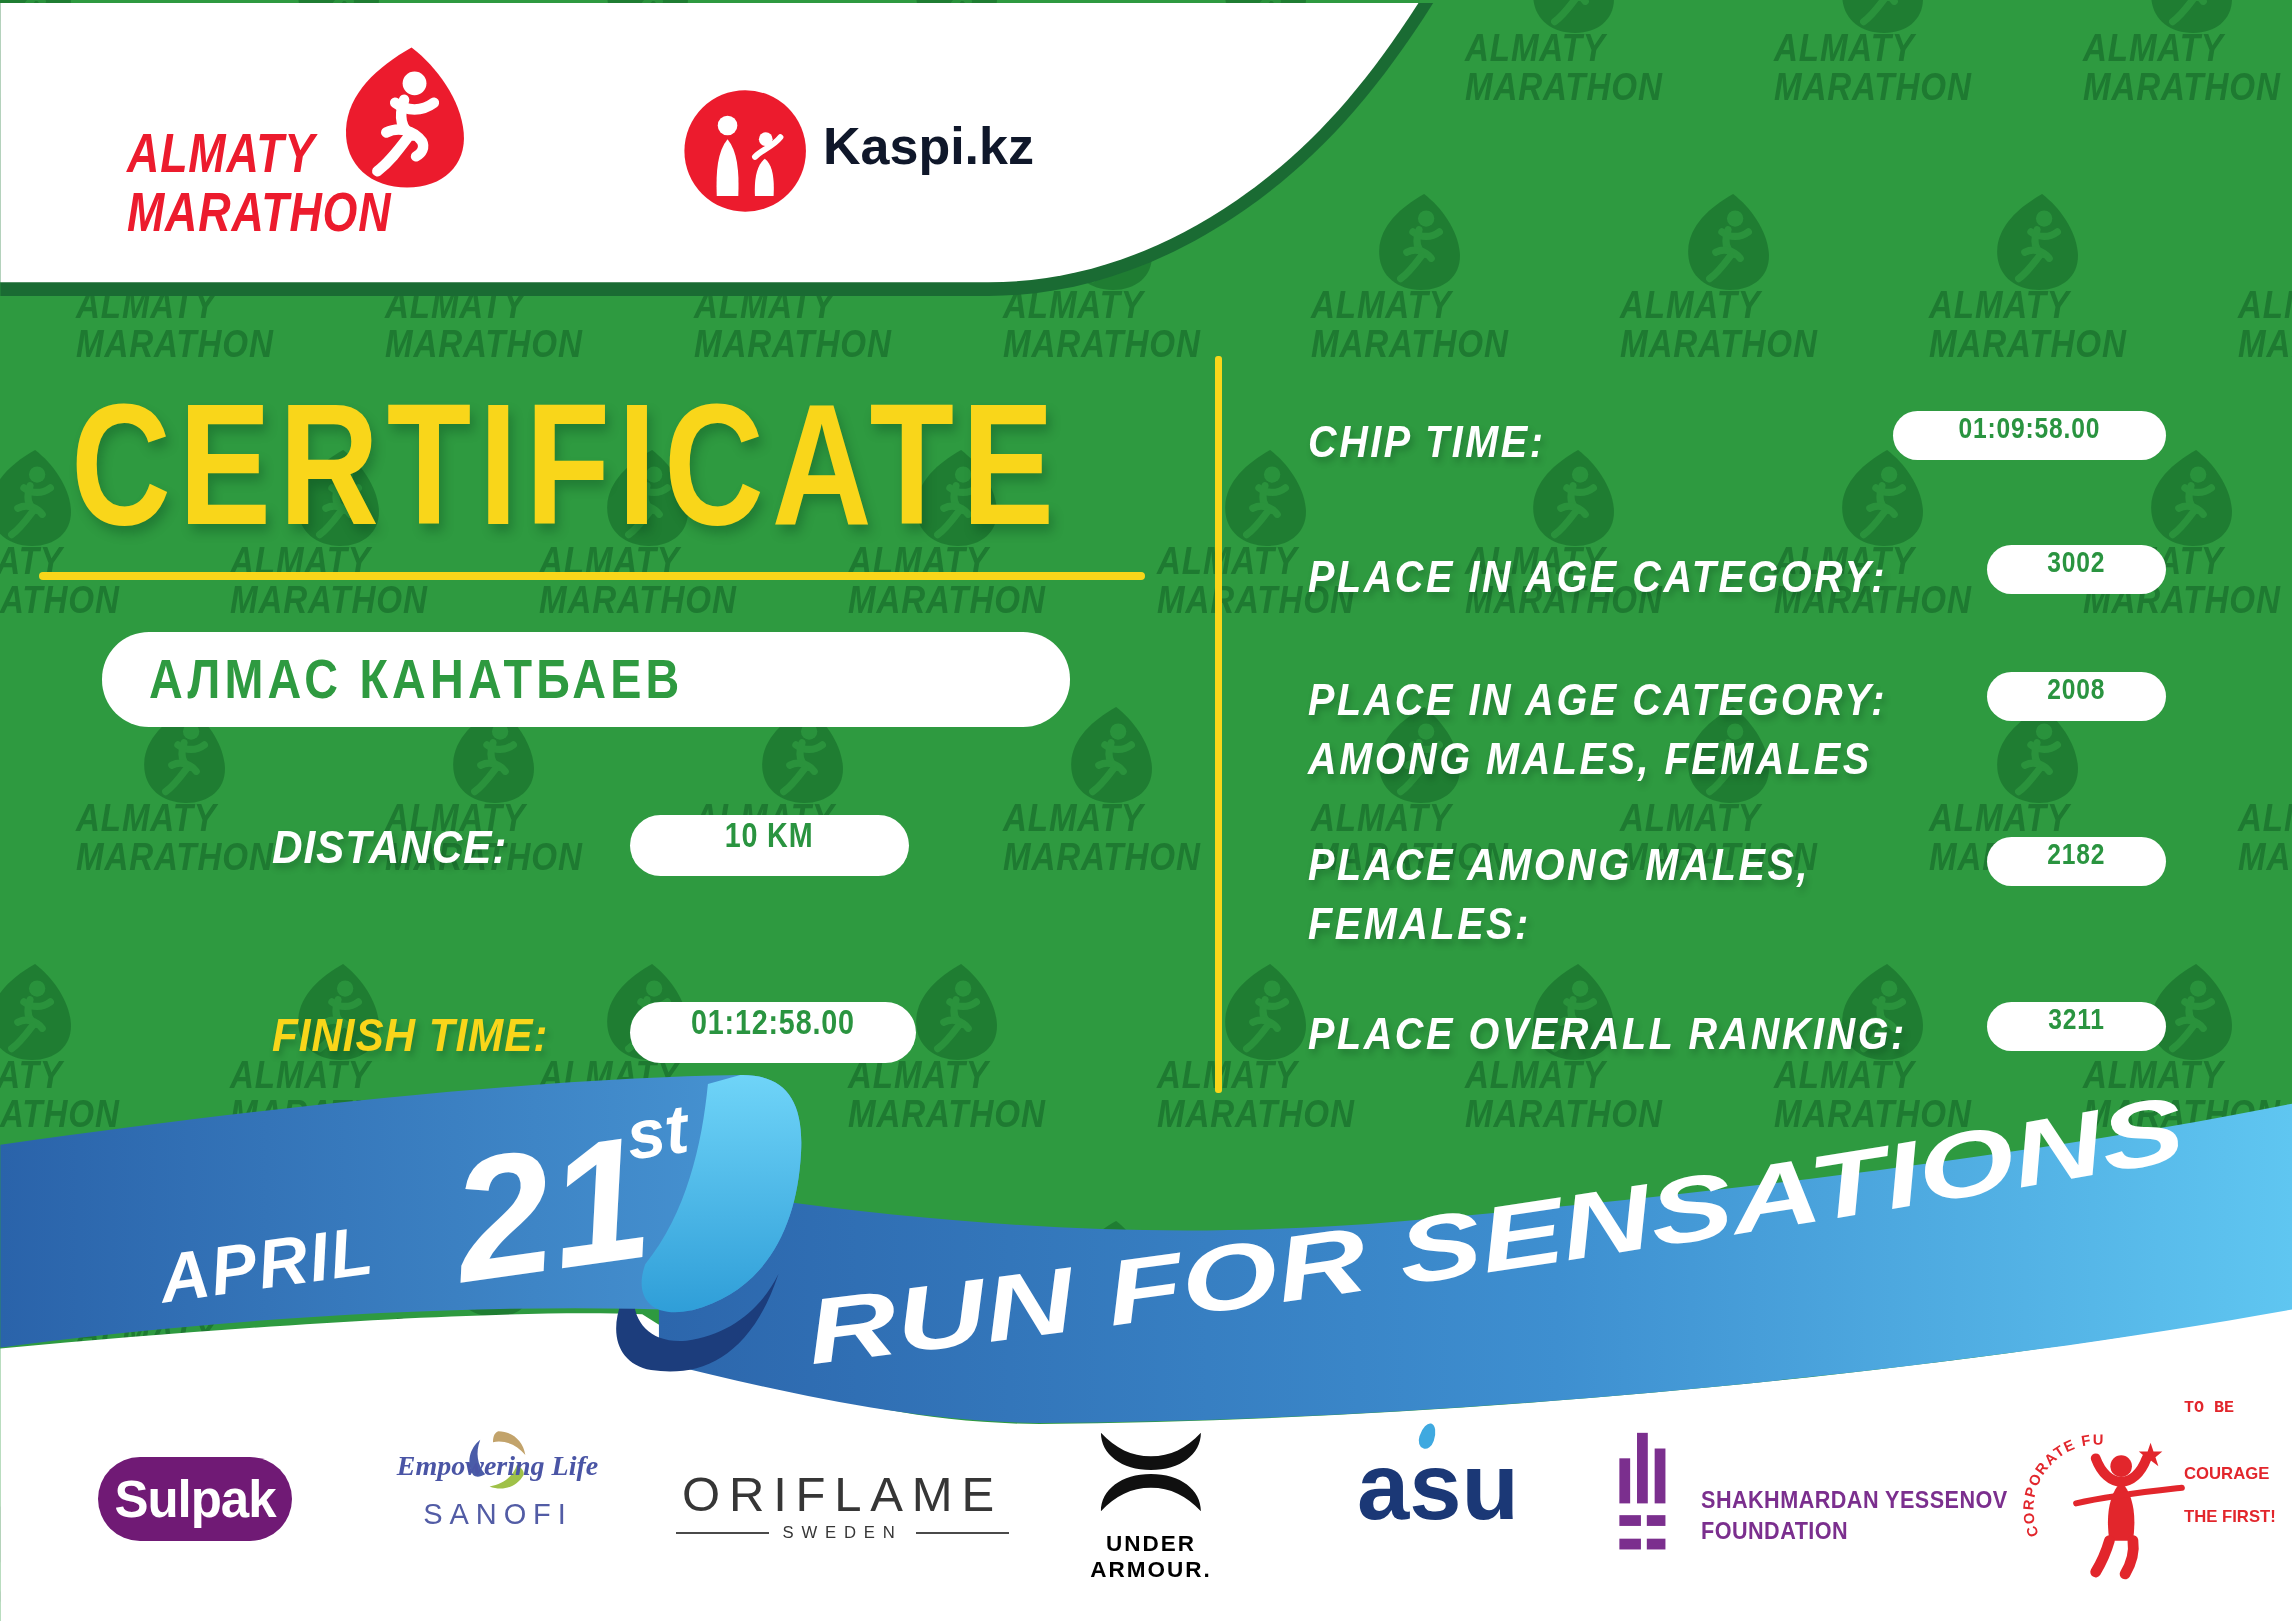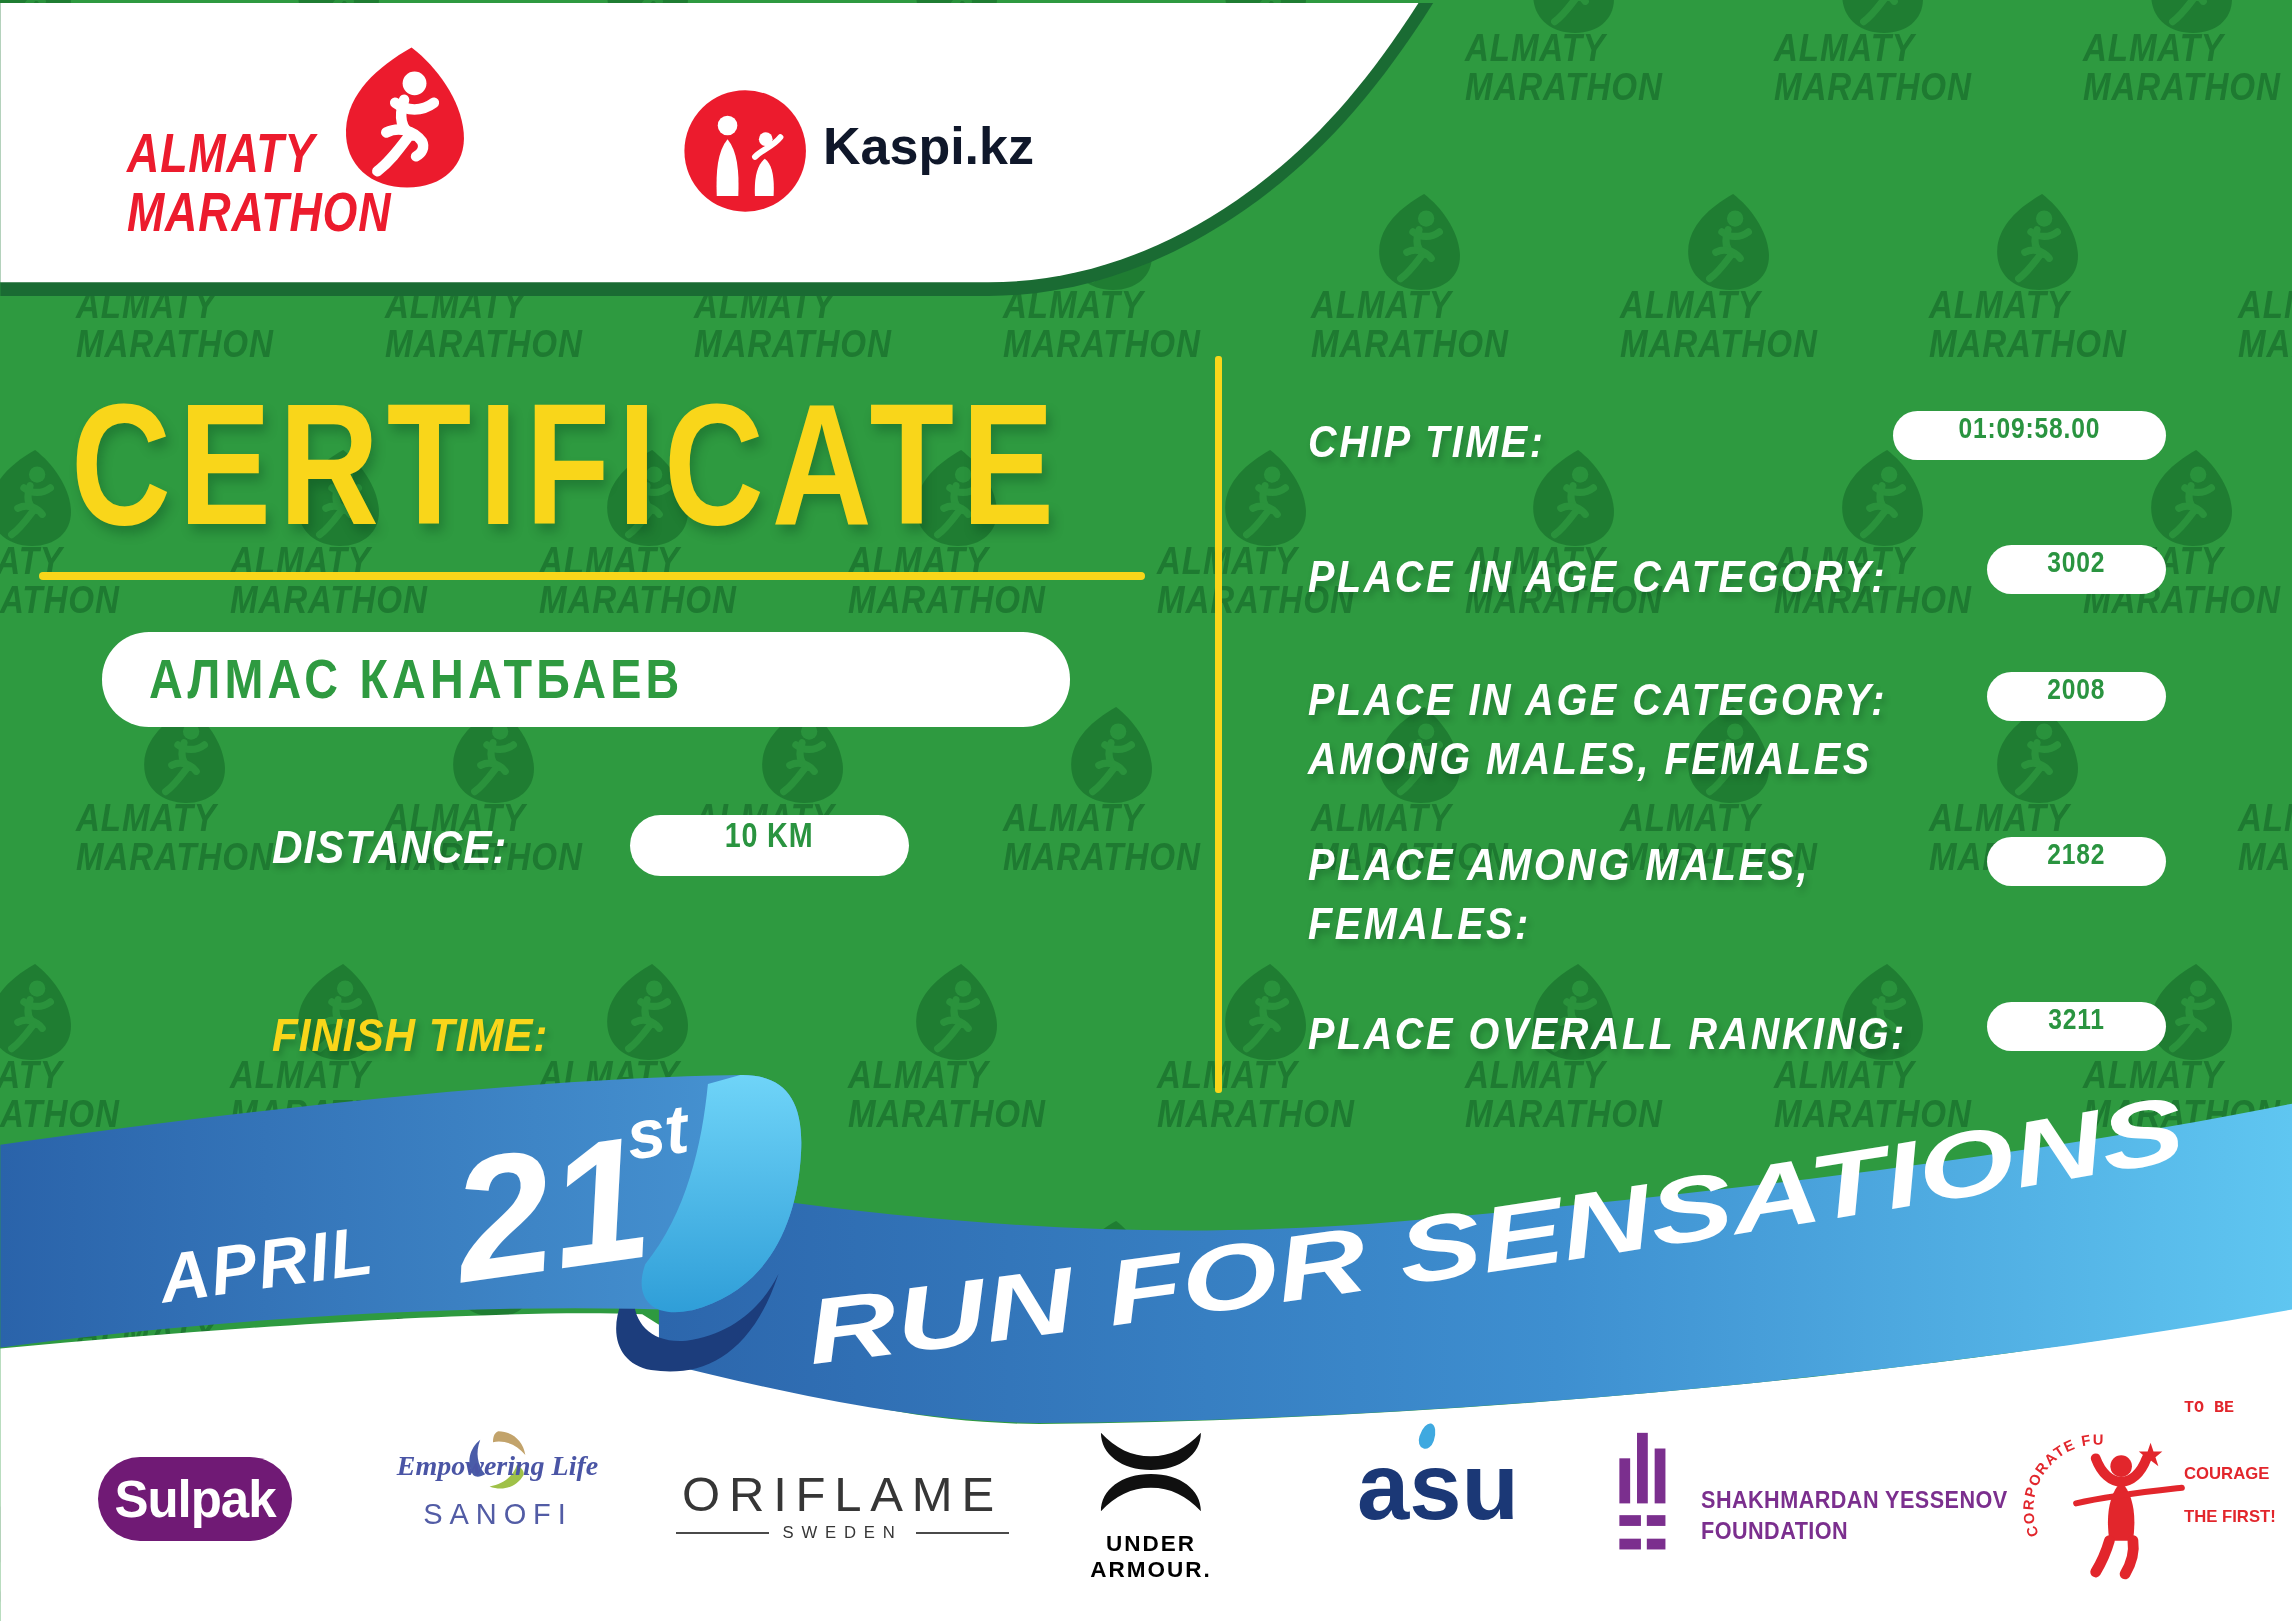--- a/index.html
+++ b/index.html
@@ -929,20 +929,23 @@
   <div id="namebox">
     <span>АЛМАС КАНАТБАЕВ</span>
   </div>
 
   <div class="fieldlabel" style="left:272px;top:819px;color:#FFFFFF;">DISTANCE:</div>
   <div class="pill bigpill" style="left:630px;top:815px;width:279px;height:61px;">
     <span>10 KM</span>
   </div>
 
   <div class="fieldlabel" style="left:272px;top:1007px;color:#F9D61A;">FINISH TIME:</div>
+  <div class="pill bigpill" style="left:630px;top:1002px;width:286px;height:61px;">
+    <span>01:12:58.00</span>
+  </div>
 
   <div id="divider"></div>
 
   <div class="rlabel" style="top:412px;">
     <div>CHIP TIME:</div>
   </div>
   <div class="pill rpill" style="left:1893px;top:411px;width:273px;height:49px;">
     <span>01:09:58.00</span>
   </div>
 

